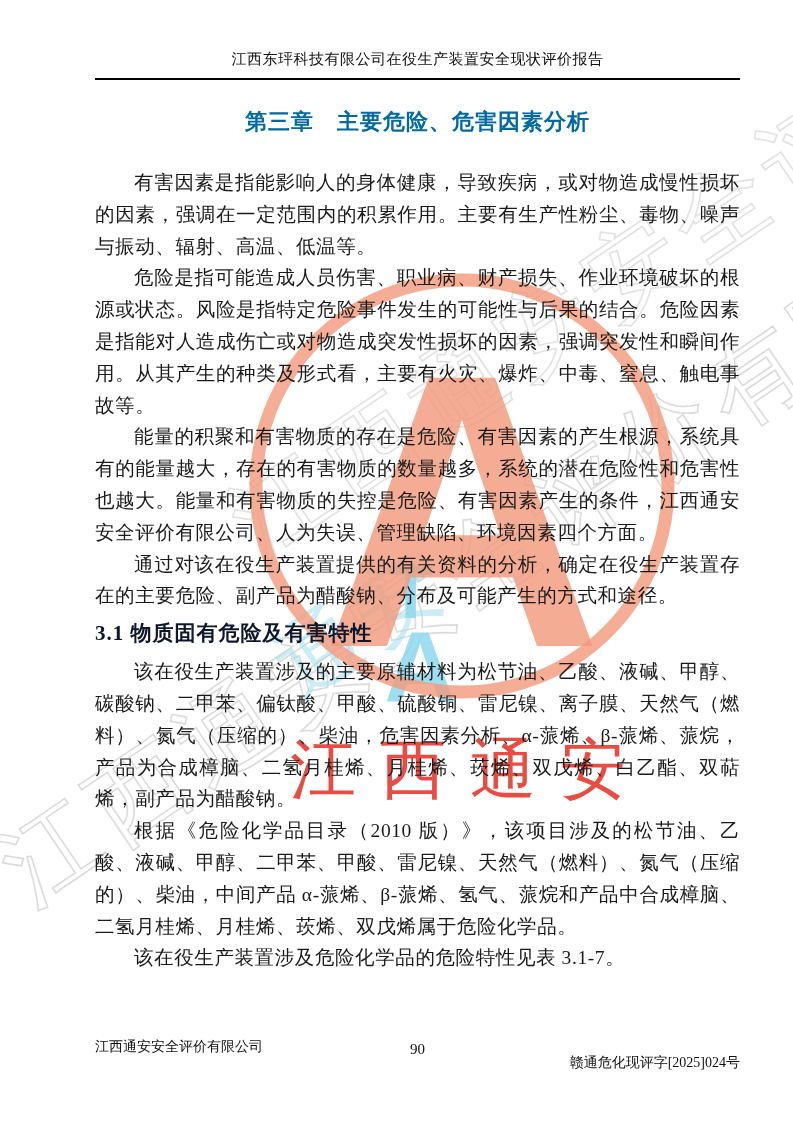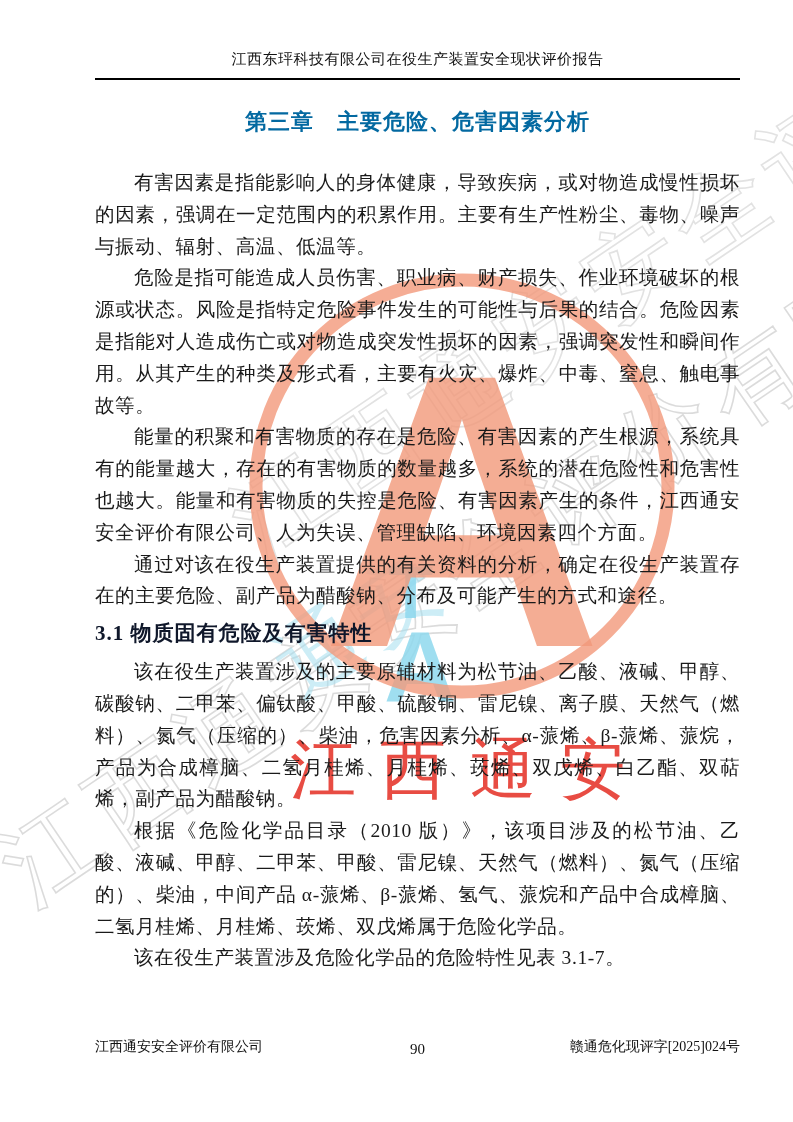--- a/index.html
+++ b/index.html
@@ -52,21 +52,21 @@
   }
   .doc-footer{
     position:absolute;
     left:95px;right:53px;top:1038px;
     z-index:2;
     font-size:14px;
     color:#111;
   }
   .doc-footer .footer-left{position:absolute;left:0;top:0;}
   .doc-footer .footer-page{position:absolute;left:0;right:0;top:3px;text-align:center;font-size:15px;}
-  .doc-footer .footer-right{position:absolute;right:0;top:0;}
+  .doc-footer .footer-right{position:absolute;right:0;top:16px;}
 </style>
 </head>
 <body>
 
 <div class="page">
 
   <svg class="watermark-layer" width="793" height="1122" viewBox="0 0 793 1122" xmlns="http://www.w3.org/2000/svg">
 
     <text transform="translate(30,906) rotate(-34)" font-size="96" letter-spacing="10" fill="none" stroke="#BFBFBF" stroke-width="1.6" opacity="0.55" font-family="Liberation Serif, serif">江西通安安全评价有限公司</text>
 

